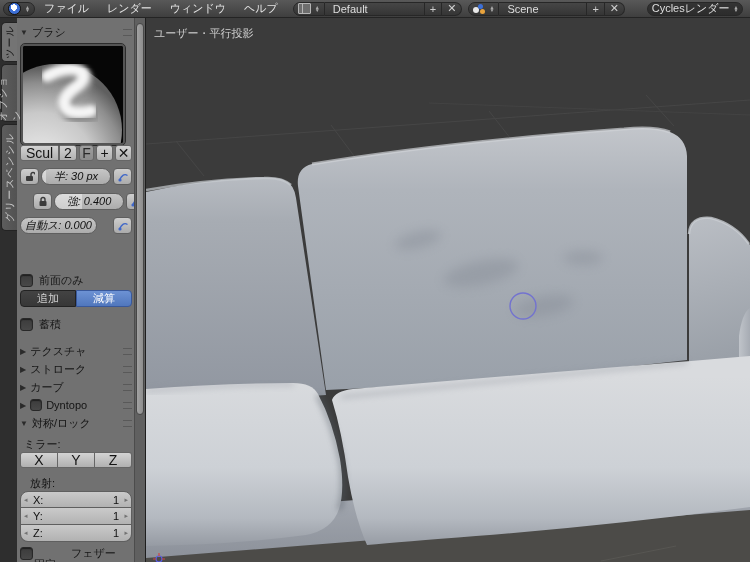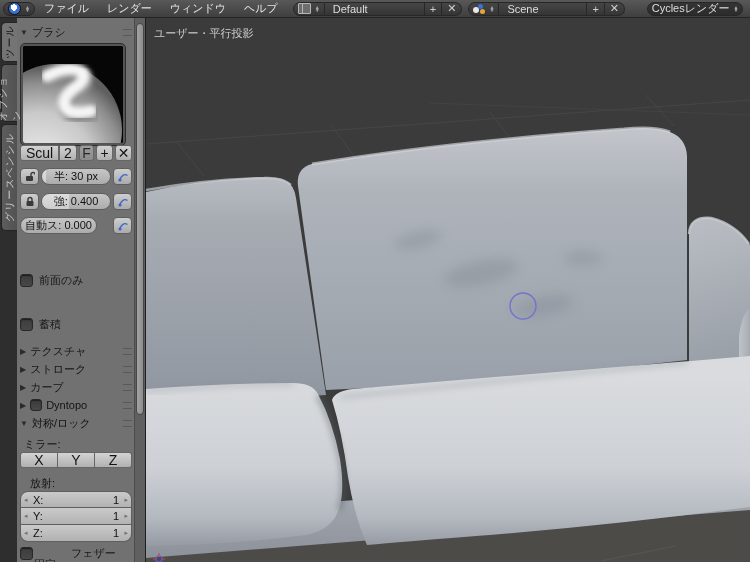--- a/index.html
+++ b/index.html
@@ -36,21 +36,21 @@
   .phdr{gap:4px;font-size:11px;color:#141414;}
   .caret{font-size:8px;color:#2a2a2a;flex:none;}
   .grip{margin-left:auto;width:9px;height:5px;border-top:1px solid #545454;border-bottom:1px solid #545454;opacity:.8;flex:none;}
   .preview{position:absolute;left:21px;top:26px;width:100px;height:97px;background:#000;border:2px solid #555;
            outline:1px solid #2c2c2c;border-radius:4px;overflow:hidden;}
   .btnrow{top:127px;height:16px;gap:2px;}
   .wbtn{height:16px;box-sizing:border-box;background:linear-gradient(#d3d3d3,#b0b0b0);border:1px solid #666;
         border-radius:3px;display:flex;align-items:center;justify-content:center;font-size:14px;color:#141414;}
   .wbtn.dark{background:linear-gradient(#9e9e9e,#8b8b8b);color:#2a2a2a;}
   .slider{flex:1;height:17px;box-sizing:border-box;position:relative;overflow:hidden;background:linear-gradient(#c6c6c6,#acacac);
-          border:1px solid #5f5f5f;border-radius:9px;display:flex;align-items:flex-start;justify-content:center;color:#101010;}
+          border:1px solid #5f5f5f;border-radius:9px;display:flex;align-items:flex-start;justify-content:center;color:#101010;font-style:italic;}
   .slider .fill{position:absolute;left:0;top:0;bottom:0;background:rgba(255,255,255,.4);}
   .slider span{position:relative;}
   .iconbtn{width:19px;height:17px;box-sizing:border-box;flex:none;background:linear-gradient(#cecece,#ababab);
            border:1px solid #5f5f5f;border-radius:4px;display:flex;align-items:center;justify-content:center;}
   .ddown{flex:1;height:17px;box-sizing:border-box;background:linear-gradient(#474747,#383838);border:1px solid #242424;
          border-radius:9px;color:#dcdcdc;display:flex;align-items:center;justify-content:center;position:relative;}
   .ddown .updn{position:absolute;right:6px;color:#cfcfcf;}
   .chk{width:13px;height:13px;box-sizing:border-box;flex:none;border-radius:3px;margin-right:6px;
        background:linear-gradient(#3c3c3c,#484848);border:1px solid #282828;box-shadow:inset 0 1px 1px rgba(0,0,0,.5);}
   .chk.small{width:12px;height:12px;margin-right:5px;}
@@ -194,21 +194,21 @@
           <span>半: 30 px</span>
       </div>
       <div class="iconbtn">
         <svg width="12" height="12">
             <path d="M2.5,9 Q6,1.5 10.5,4.5" stroke="#3e66c8" stroke-width="1.4" fill="none"></path>
             <circle cx="3" cy="9" r="1.6" fill="#3e66c8"></circle>
           </svg>
       </div>
     </div>
 
-    <div class="row" style="top:175px;height:17px;gap:2px;">
+    <div class="row" style="top:175px;height:17px;gap:2px;margin-left:13px;">
       <div class="iconbtn">
         <svg width="10" height="11">
             <rect x="1.5" y="5" width="7" height="5" rx="1" fill="#3a3a3a"></rect>
             <path d="M3,5 V3.5 A2,2 0 0 1 7,3.5 V5" stroke="#3a3a3a" stroke-width="1.4" fill="none"></path>
           </svg>
       </div>
       <div class="slider">
         <span class="fill" style="width:40%;"></span>
           <span>強: 0.400</span>
       </div>
@@ -231,20 +231,24 @@
           </svg>
       </div>
     </div>
 
 
     <div class="row" style="top:255px;height:15px;">
       <span class="chk"></span>
       <span class="lbl">前面のみ</span>
     </div>
 
+    <div class="row seg">
+      <div class="sbtn">追加</div>
+      <div class="sbtn on">減算</div>
+    </div>
 
     <div class="row" style="top:299px;height:15px;">
       <span class="chk"></span>
       <span class="lbl">蓄積</span>
     </div>
 
     <div class="row phdr" style="top:325px;height:16px;">
       <span class="caret">▶</span>
       <span>テクスチャ</span>
         <span class="grip"></span>

